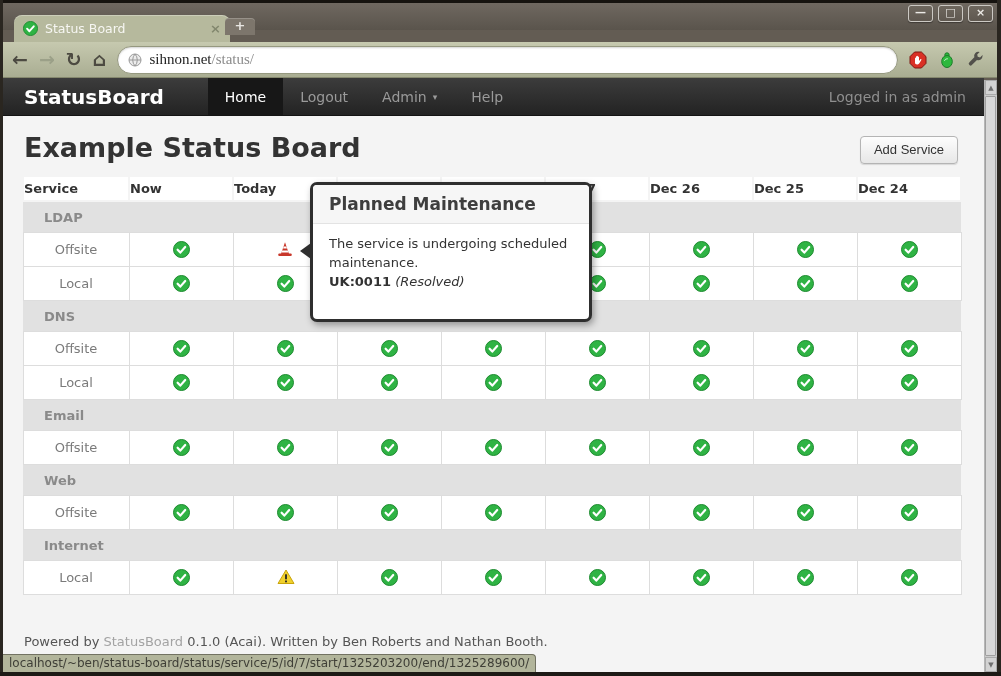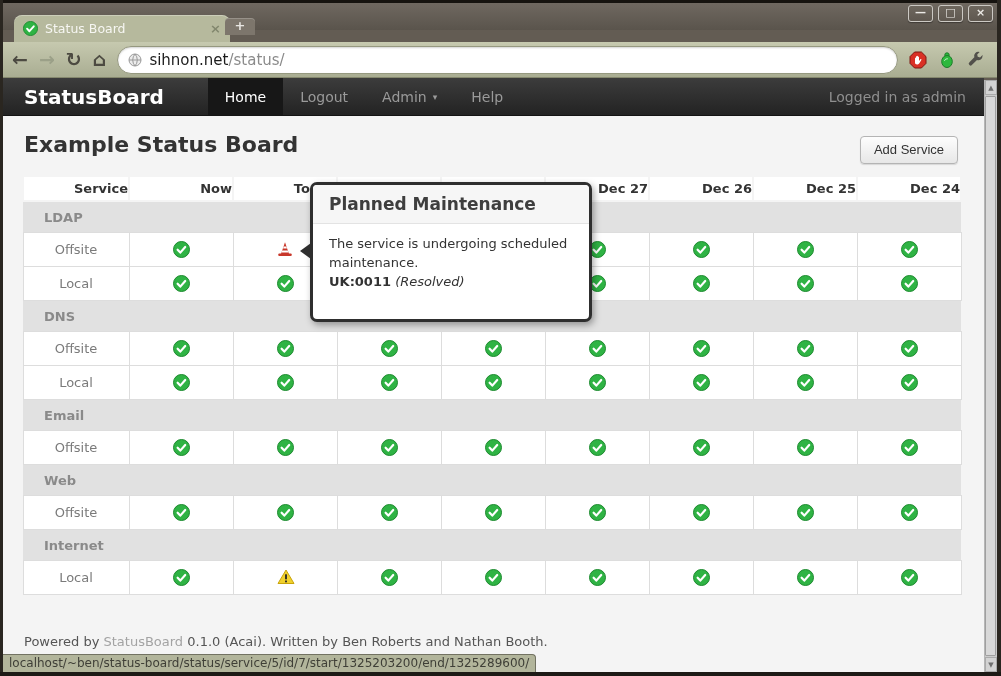--- a/index.html
+++ b/index.html
@@ -27,45 +27,45 @@
           border-radius:4px 4px 0 0;color:#e8e6e2;font-size:13px;font-weight:bold;
           text-align:center;line-height:16px;box-shadow:inset 0 1px 0 rgba(255,255,255,.2);}
   
   .toolbar{position:absolute;left:3px;right:4px;top:42px;height:36px;
            background:linear-gradient(#c6c9af,#a9ad92);display:flex;align-items:center;
            padding:0 9px;gap:11px;box-sizing:border-box;border-bottom:1px solid #85886e;}
   .tbtn{font-size:19px;color:#4c4a41;font-weight:bold;line-height:1;}
   .tbtn.disabled{color:#9ba088;}
   .addressbar{flex:1;height:26px;background:#fff;border:1px solid #95987f;border-radius:14px;
               display:flex;align-items:center;padding:0 10px;gap:7px;
-              box-shadow:inset 0 1px 2px rgba(0,0,0,.18);}
+              box-shadow:inset 0 1px 2px rgba(0,0,0,.18);font-family:Liberation Serif, serif;}
   .url{font-size:15px;white-space:nowrap;}
   .url .host{color:#1d1d1d;} .url .path{color:#8b8b8b;}
   .ext{display:flex;align-items:center;gap:13px;padding-right:4px;}
   
   .navbar{position:absolute;left:3px;right:17px;top:78px;height:38px;
           background:linear-gradient(#3c3c3c,#232323);display:flex;align-items:center;
           border-bottom:1px solid #141414;box-sizing:border-box;}
   .brand{margin-left:21px;font-size:20px;font-weight:bold;color:#fff;}
   .nav-items{display:flex;height:100%;margin-left:16px;padding-left:28px;}
   .nav-item{display:flex;align-items:center;padding:0 17px;color:#9a9a9a;font-size:14px;gap:6px;}
   .nav-item.active{background:#171717;color:#fff;}
   .caret{font-size:9px;color:#9a9a9a;}
   .logged{margin-left:auto;margin-right:18px;color:#8f8f8f;font-size:14px;}
   
   .content{position:absolute;left:3px;right:17px;top:116px;bottom:4px;background:#f4f4f4;}
-  h1.pagetitle{position:absolute;left:21px;top:16px;margin:0;font-size:22px;color:#333;}
+  h1.pagetitle{position:absolute;left:21px;top:16px;margin:0;font-size:27px;color:#333;}
   .add-btn{position:absolute;right:26px;top:20px;height:28px;padding:0 13px;font-size:13px;
            color:#333;background:linear-gradient(#fdfdfd,#e7e7e7);border:1px solid #b4b4b4;
            border-radius:4px;line-height:26px;box-shadow:0 1px 1px rgba(0,0,0,.12);}
   .tablewrap{position:absolute;left:19px;top:59px;}
   table.status{border-collapse:collapse;table-layout:fixed;font-size:13px;}
   table.status col{width:104px;} table.status col.c-service{width:106px;}
   table.status th{background:#fff;border:2px solid #f4f4f4;height:23px;color:#333;
-                  font-weight:bold;text-align:right;padding:0;margin-top:20px;}
+                  font-weight:bold;text-align:left;padding:0;margin-top:20px;}
   tr.group td{background:#e1e1e1;height:30px;color:#8a8a8a;font-weight:bold;
               text-align:left;padding:0 0 0 21px;border:0;}
   tr.svc td{background:#fff;border:1px solid #ddd;height:33px;text-align:center;
             color:#7a7a7a;padding:0;}
   .sticon{display:inline-block;width:17px;height:17px;vertical-align:middle;}
   
   .tooltip{position:absolute;left:307px;top:66px;width:282px;height:140px;background:#fff;
            border:3px solid #2e2e2e;border-radius:7px;box-sizing:border-box;z-index:6;
            box-shadow:2px 3px 7px rgba(0,0,0,.35);}
   .tt-head{background:#f6f6f6;border-bottom:1px solid #e3e3e3;padding:9px 16px;

